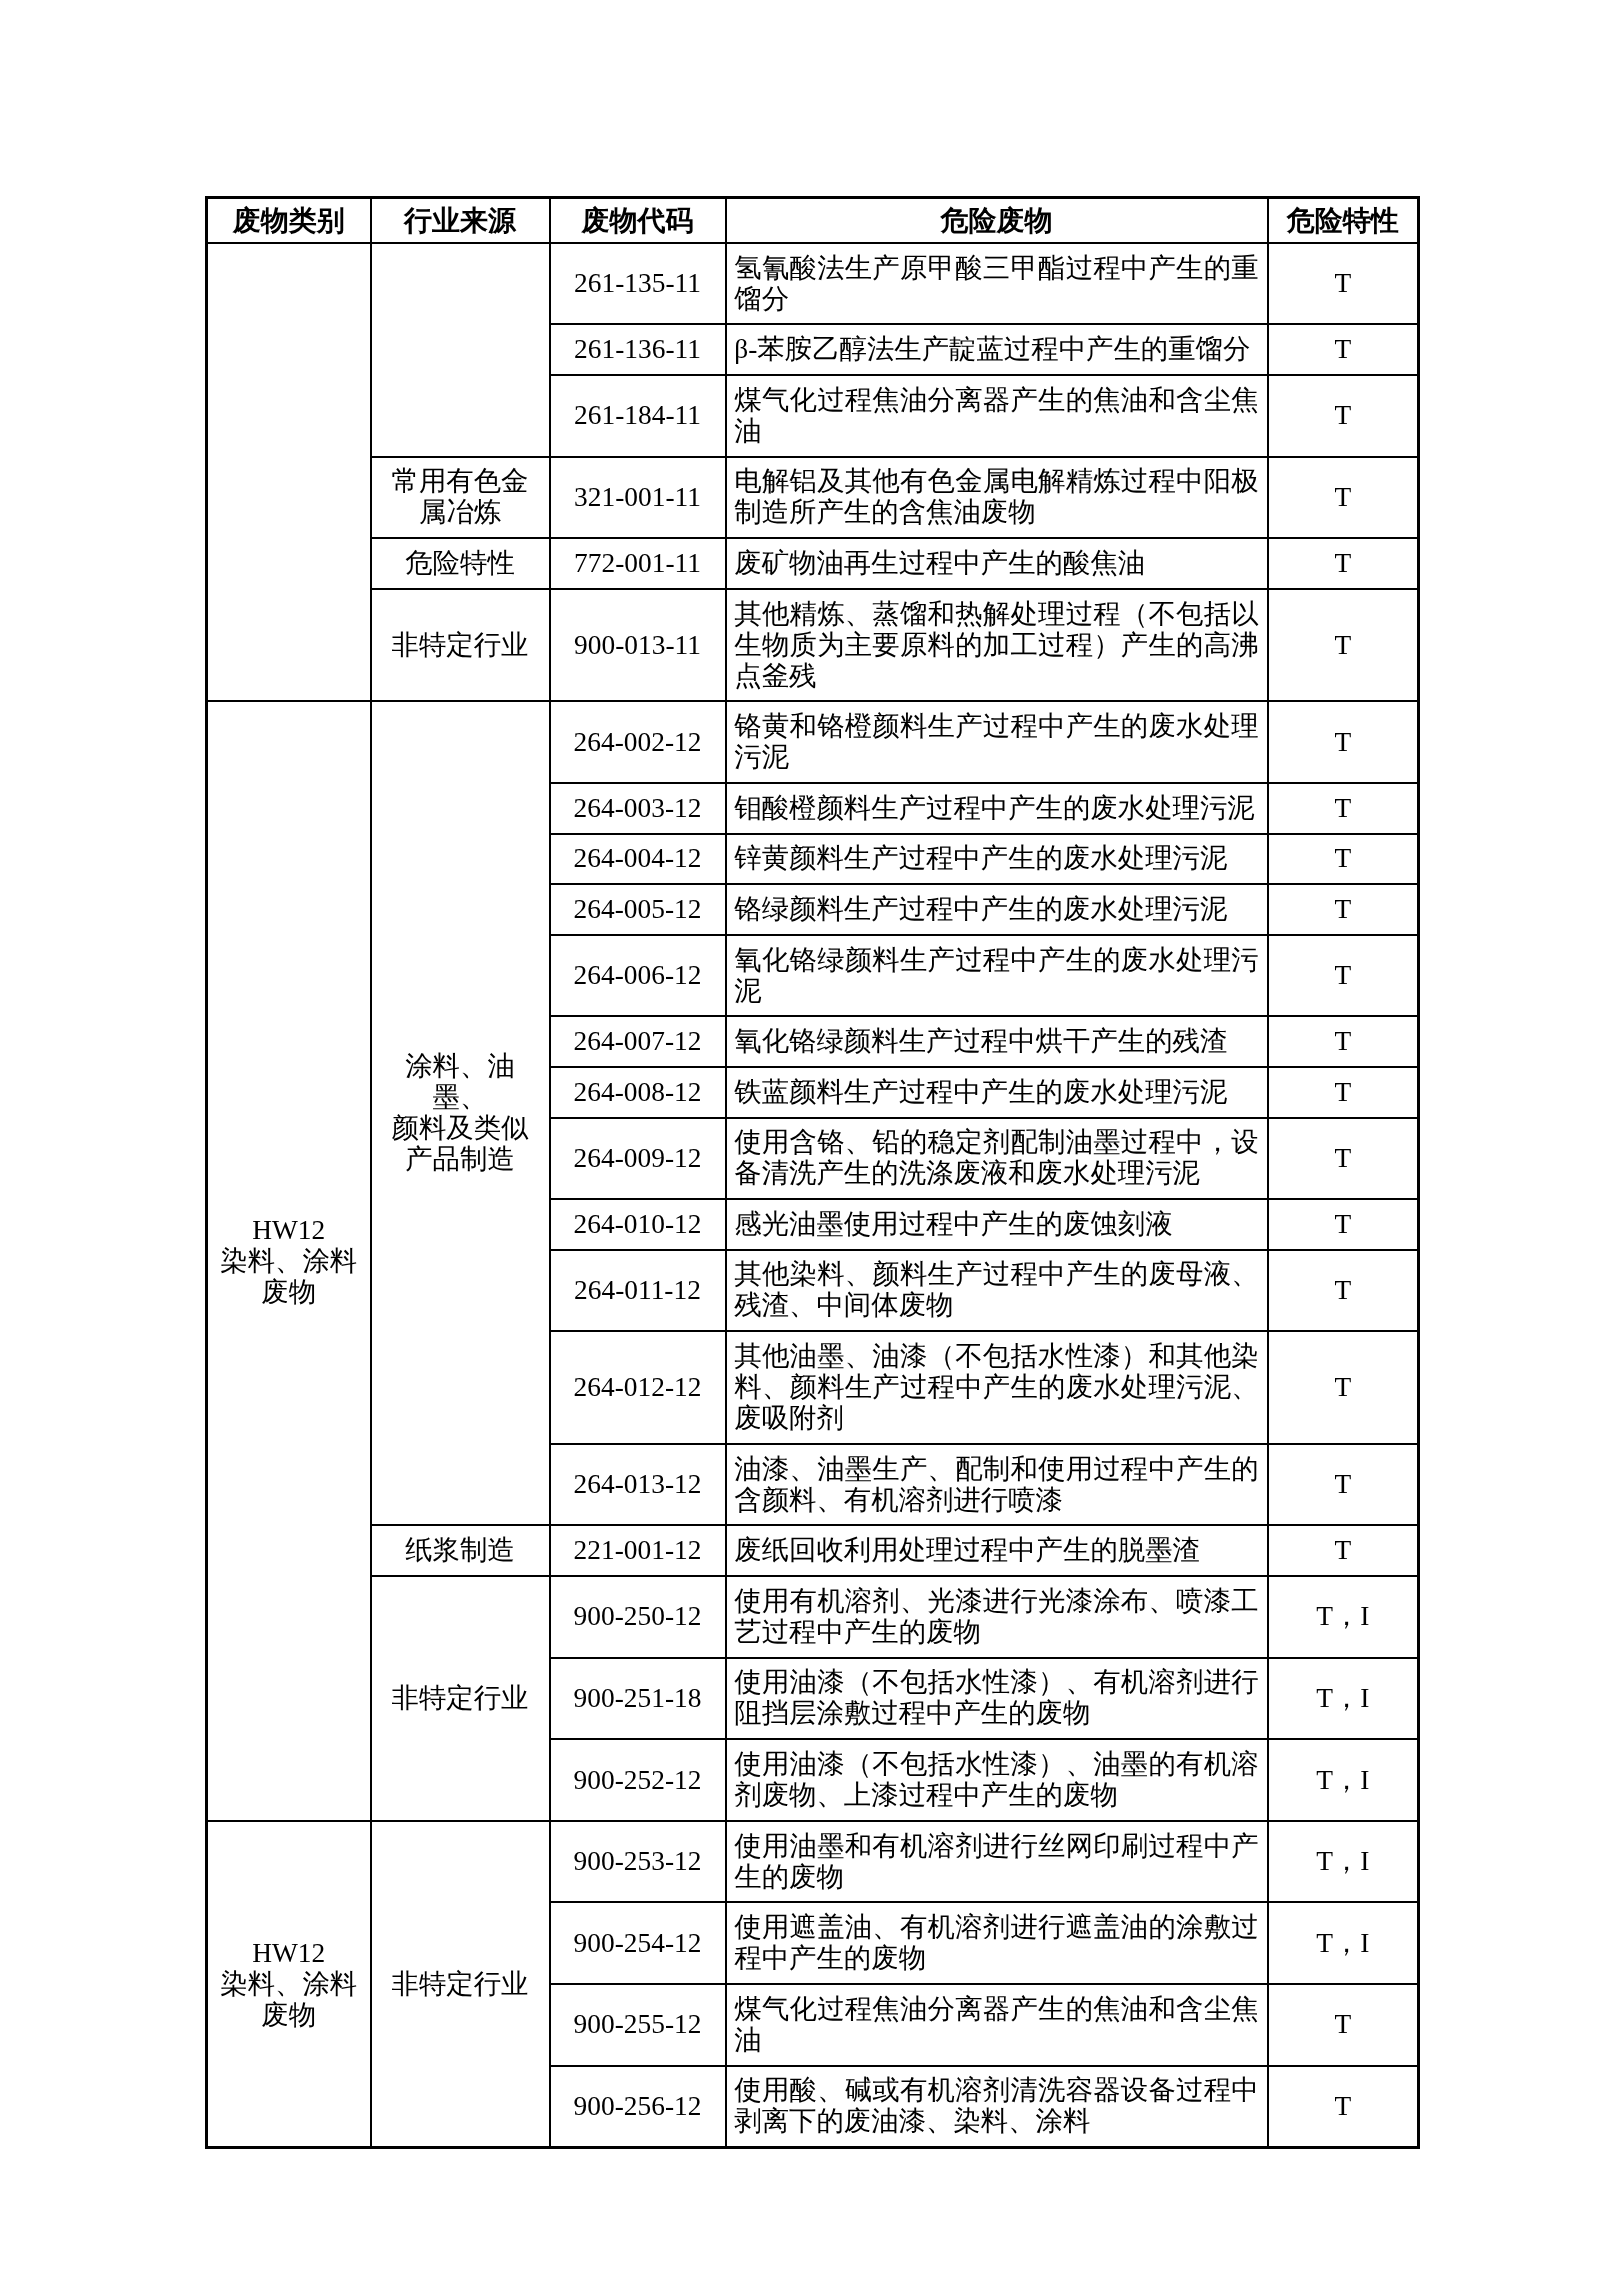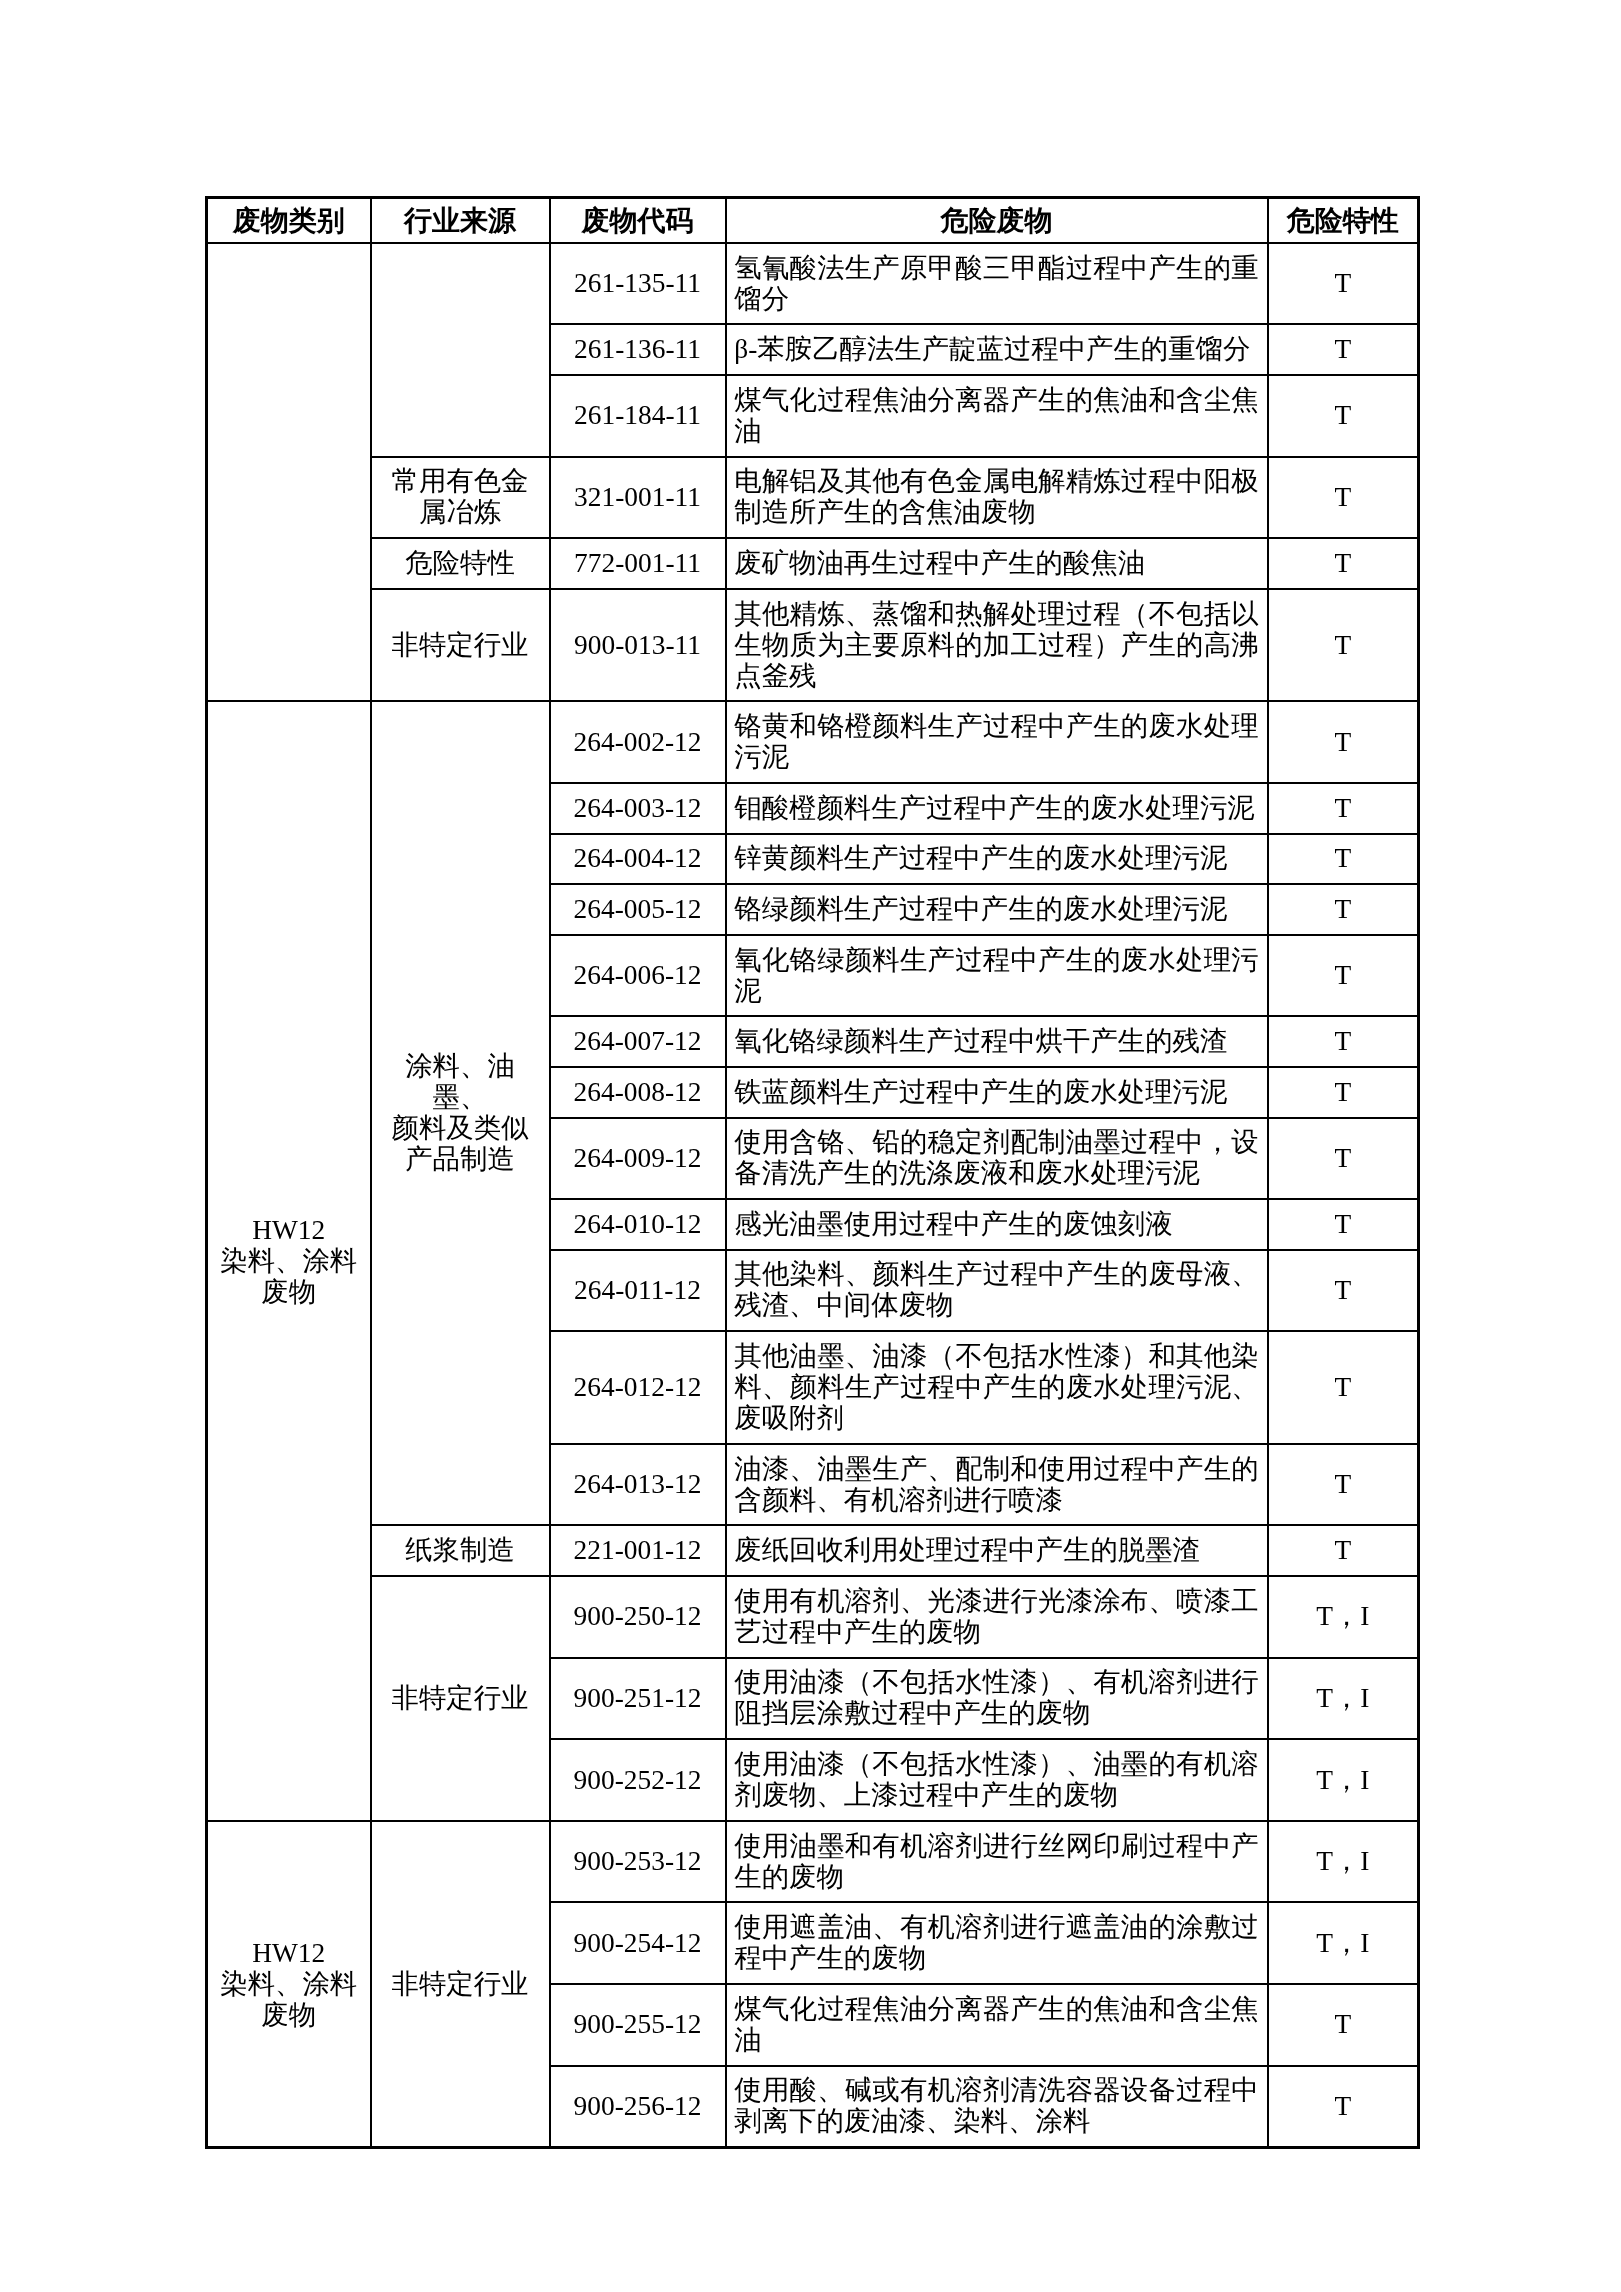--- a/index.html
+++ b/index.html
@@ -214,21 +214,21 @@
           <td class="col-waste">废纸回收利用处理过程中产生的脱墨渣</td>
           <td class="col-hazard">T</td>
         </tr>
         <tr>
           <td class="col-industry" rowspan="3">非特定行业</td>
           <td class="col-code">900-250-12</td>
           <td class="col-waste">使用有机溶剂、光漆进行光漆涂布、喷漆工艺过程中产生的废物</td>
           <td class="col-hazard">T，I</td>
         </tr>
         <tr>
-          <td class="col-code">900-251-12</td>
+          <td class="col-code">900-251-18</td>
           <td class="col-waste">使用油漆（不包括水性漆）、有机溶剂进行阻挡层涂敷过程中产生的废物</td>
           <td class="col-hazard">T，I</td>
         </tr>
         <tr>
           <td class="col-code">900-252-12</td>
           <td class="col-waste">使用油漆（不包括水性漆）、油墨的有机溶剂废物、上漆过程中产生的废物</td>
           <td class="col-hazard">T，I</td>
         </tr>
         <tr class="section-start">
           <td class="col-category" rowspan="4">HW12

